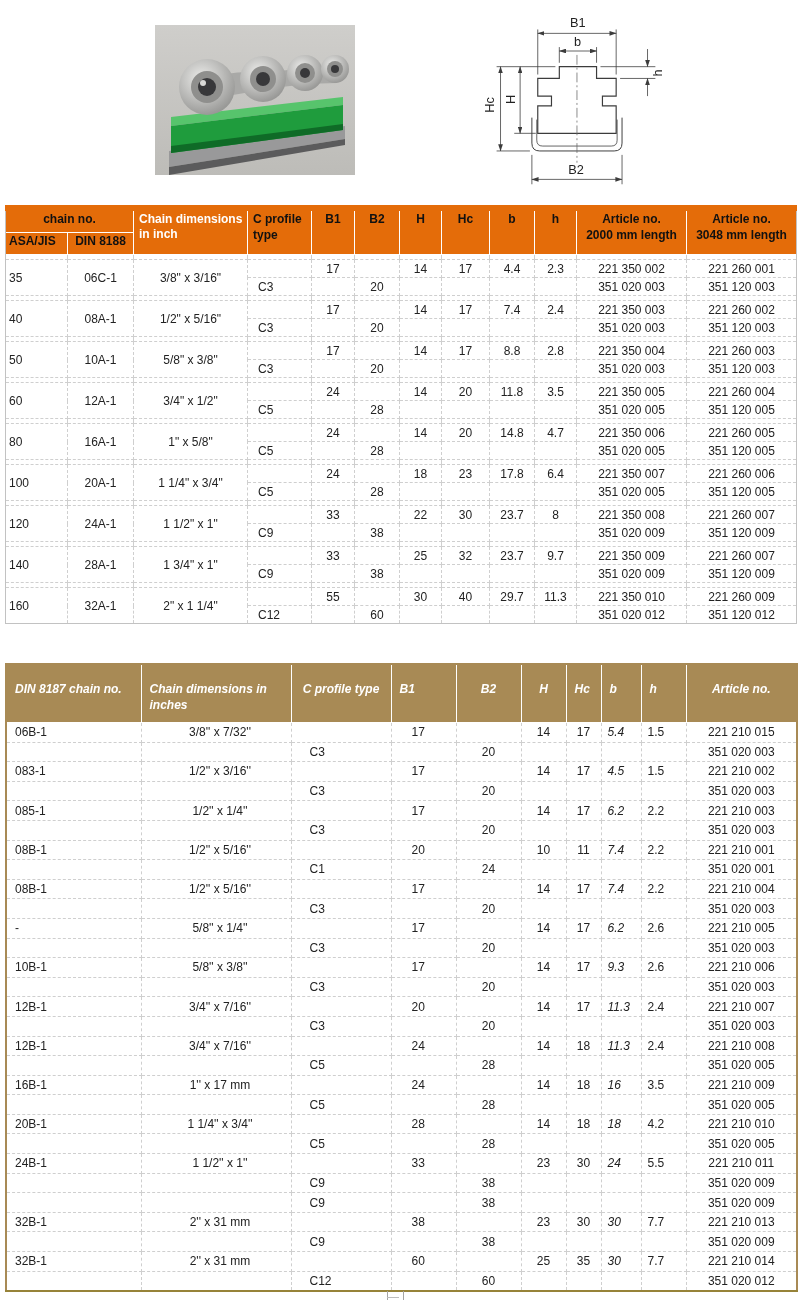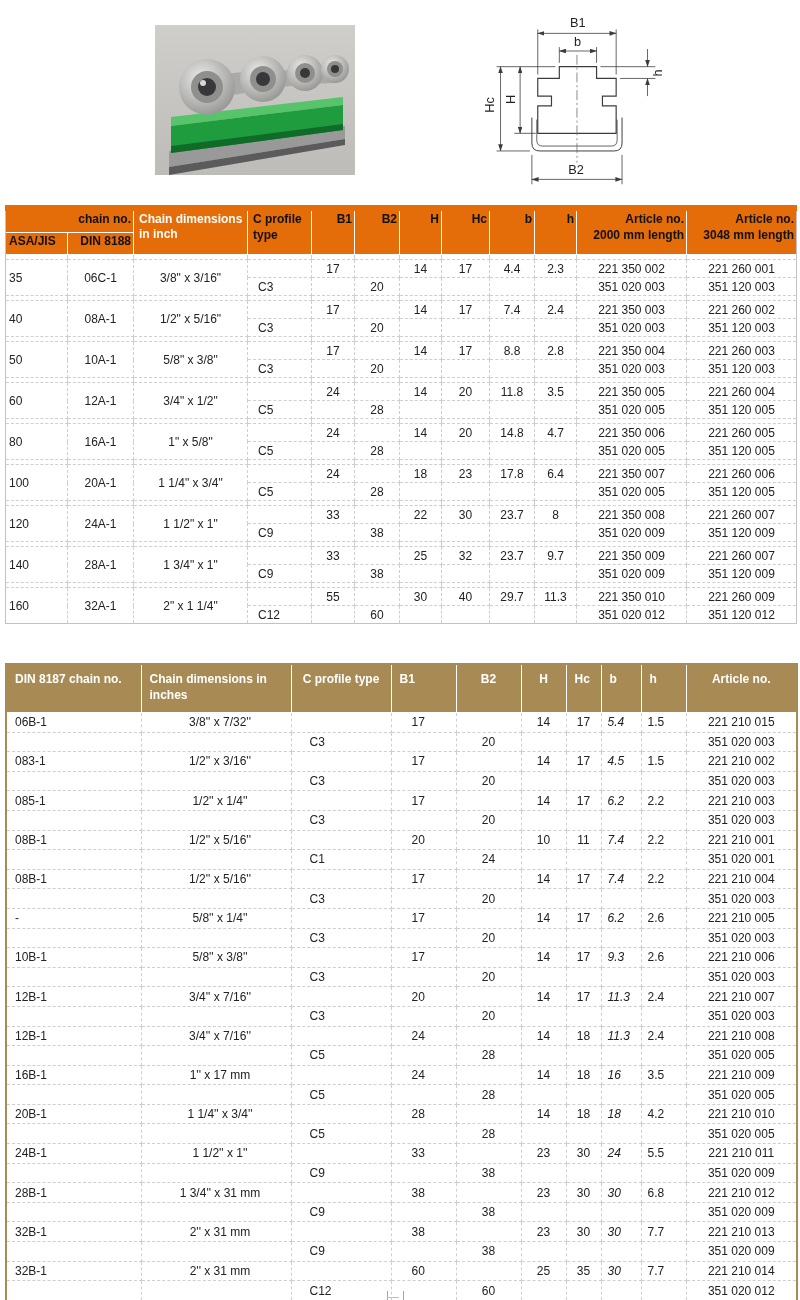--- a/index.html
+++ b/index.html
@@ -13,35 +13,35 @@
 
   
   table{border-collapse:collapse;table-layout:fixed;width:791px;font-size:12px;}
   td,th{border:1px dashed #cfcfcf;overflow:hidden;white-space:nowrap;padding:0 2px;}
 
   
   #t1wrap{position:absolute;left:5px;top:205px;width:791px;}
   #t1{border:1px solid #c2c2c2;border-top:6px solid var(--orange,#E46C09);}
   #t1 thead th{background:var(--orange,#E46C09);color:#111;font-weight:bold;
                border:1px dashed rgba(255,255,255,.75);vertical-align:top;
-               text-align:right;height:20px;padding-top:1px;}
+               text-align:center;height:20px;padding-top:1px;}
   #t1 thead th.white{color:#fff;text-align:left;padding-left:5px;white-space:normal;line-height:1.25;}
   #t1 thead th.lft{text-align:left;padding-left:3px;}
   #t1 thead th.two{white-space:normal;line-height:1.3;}
   #t1 tbody td{height:17px;text-align:center;vertical-align:middle;color:#222;}
   #t1 tbody tr.sp td{height:4px;}
   #t1 td.c-asa{text-align:left;padding-left:3px;}
   #t1 td.c-prof{text-align:left;padding-left:10px;}
 
   
   #t2wrap{position:absolute;left:5px;top:663px;width:791px;}
   #t2{border:2px solid var(--tan,#A88A55);border-bottom:2px solid #978339;}
   #t2 thead th{background:var(--tan,#A88A55);color:#fff;font-weight:bold;
                border:1px dashed rgba(255,255,255,.6);vertical-align:top;text-align:center;
-               height:40px;padding-top:7px;}
+               height:40px;padding-top:17px;font-style:italic;}
   #t2 thead th.lft{text-align:left;padding-left:8px;white-space:normal;line-height:1.3;}
   #t2 tbody td{height:18.6px;text-align:center;vertical-align:middle;color:#222;}
   #t2 td.c2-chain{text-align:left;padding-left:8px;}
   #t2 td.c2-dims{text-align:center;padding-left:10px;}
   #t2 td.c2-prof{text-align:left;padding-left:18px;}
   #t2 td.c2-b1{text-align:left;padding-left:20px;}
   #t2 td.c2-b{text-align:left;padding-left:6px;font-style:italic;}
   #t2 td.c2-h{text-align:left;padding-left:6px;}
 
   
@@ -845,32 +845,20 @@
             <td class="c2-prof">C9</td>
             <td class="c2-b1"></td>
             <td>38</td>
             <td></td>
             <td></td>
             <td></td>
             <td></td>
             <td>351 020 009</td>
           </tr>
           <tr>
-            <td class="c2-chain">28B-1</td>
-            <td class="c2-dims">1 3/4'' x 31 mm</td>
-            <td class="c2-prof"></td>
-            <td class="c2-b1">38</td>
-            <td></td>
-            <td>23</td>
-            <td>30</td>
-            <td class="c2-b">30</td>
-            <td class="c2-h">6.8</td>
-            <td>221 210 012</td>
-          </tr>
-          <tr>
             <td class="c2-chain"></td>
             <td class="c2-dims"></td>
             <td class="c2-prof">C9</td>
             <td class="c2-b1"></td>
             <td>38</td>
             <td></td>
             <td></td>
             <td></td>
             <td></td>
             <td>351 020 009</td>

